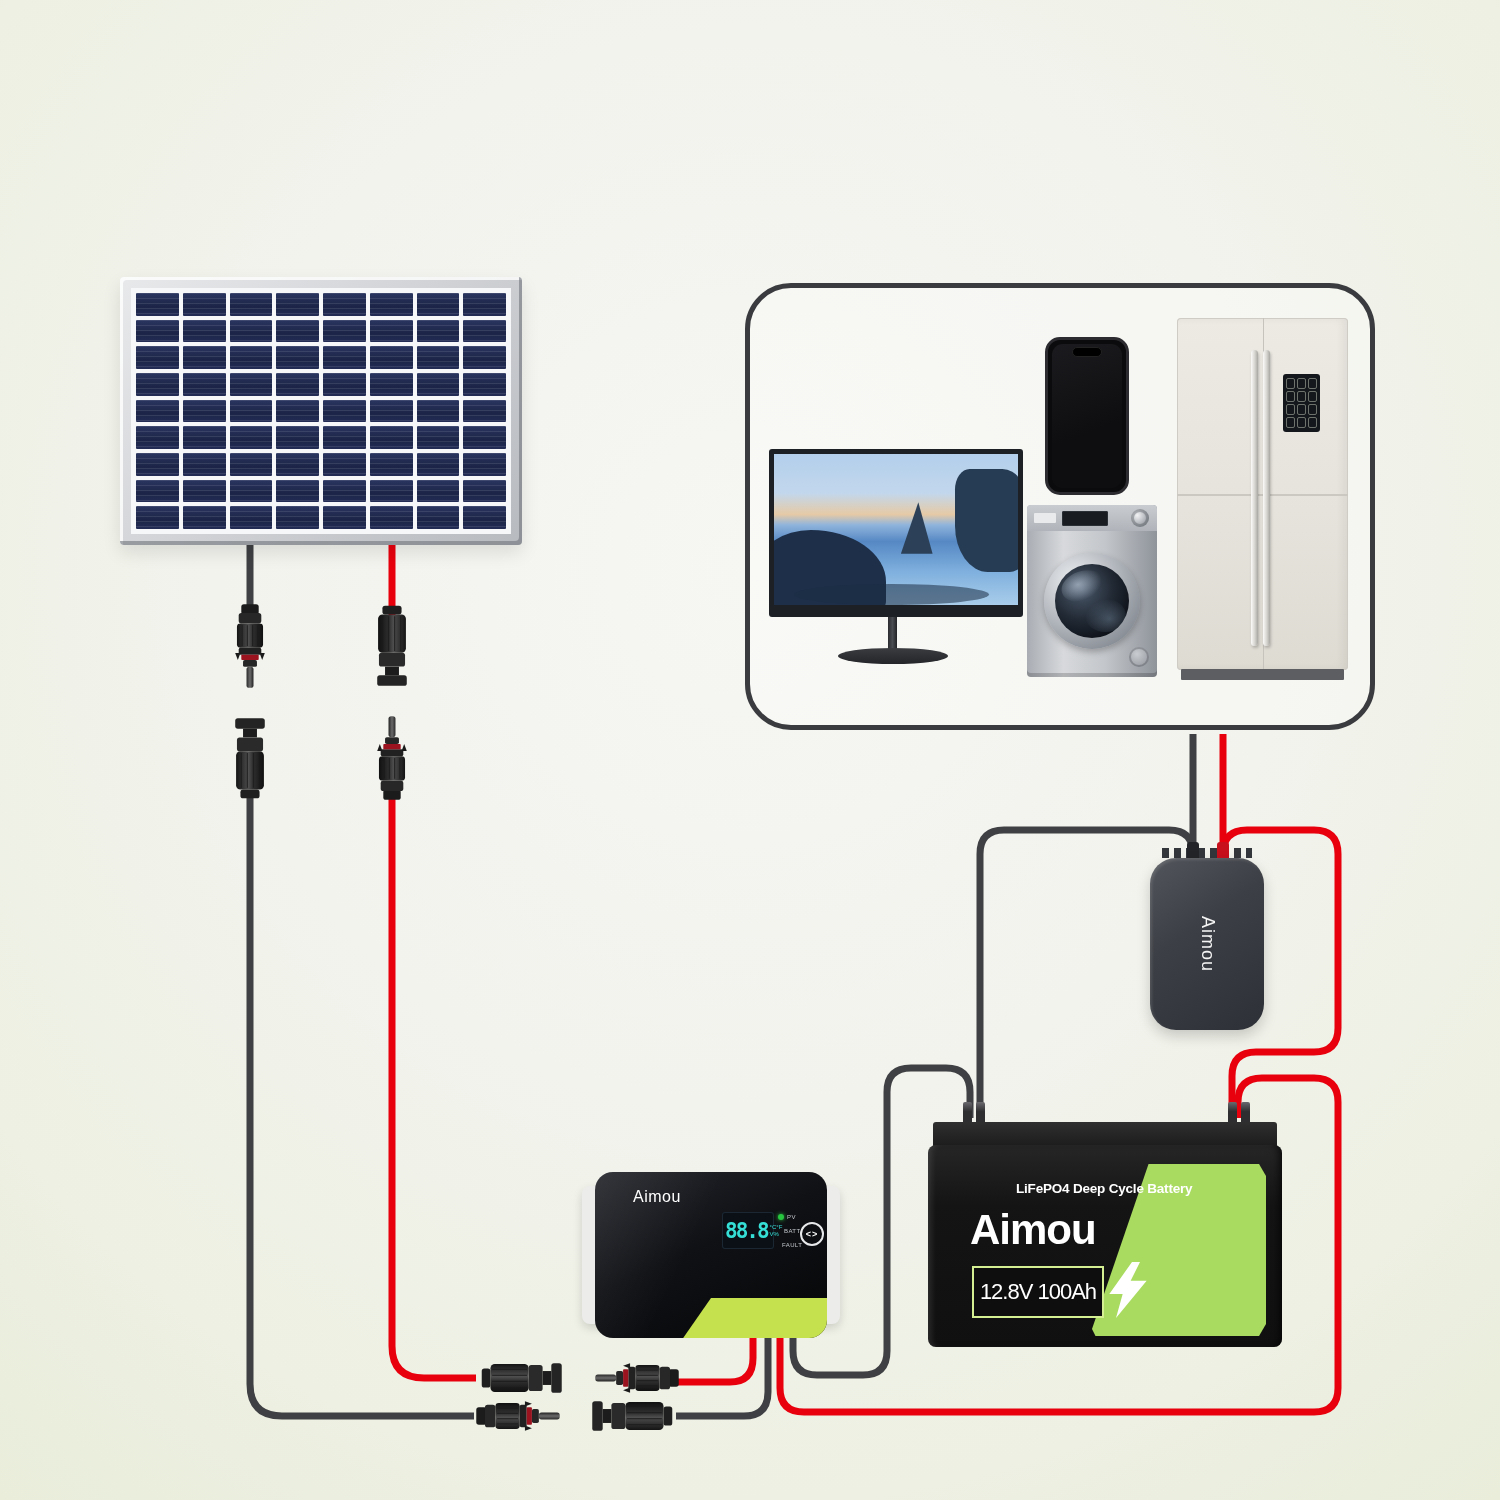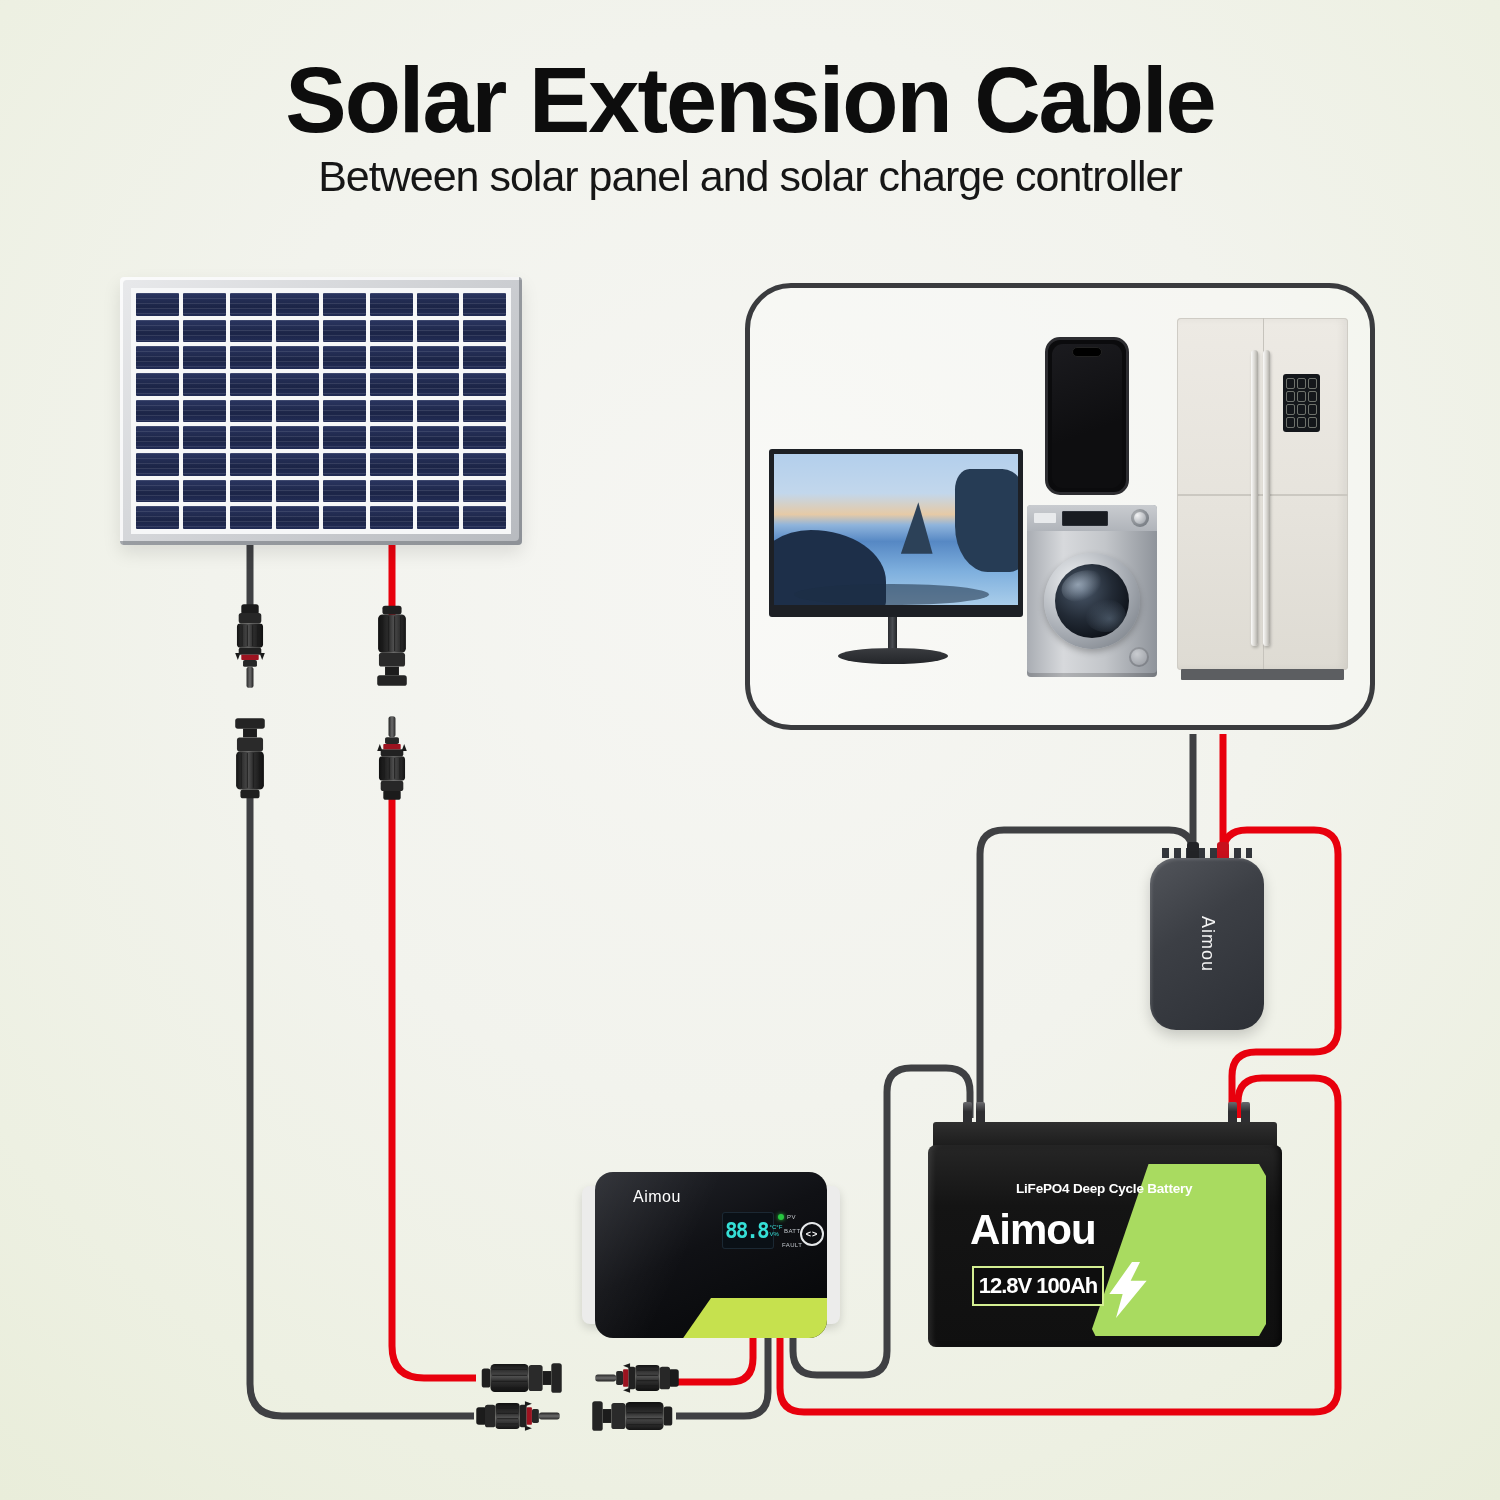--- a/index.html
+++ b/index.html
@@ -93,23 +93,23 @@
   .battery-body{left:928px;top:1145px;width:354px;height:202px;border-radius:8px;
     background:linear-gradient(180deg,#262626 0%,#141414 30%,#101010 100%);
     box-shadow:inset 6px 0 6px -3px rgba(255,255,255,.12), inset -6px 0 8px -4px rgba(0,0,0,.8);}
   .battery-lid{left:933px;top:1122px;width:344px;height:26px;border-radius:3px;
     background:linear-gradient(180deg,#2f2f2f,#1b1b1b);}
   .post{position:absolute;top:1102px;width:9px;height:24px;border-radius:2px;background:linear-gradient(180deg,#6a6a6e,#2e2e31 40%);}
   .battery-green{left:1092px;top:1164px;width:174px;height:172px;background:#a9db60;
     clip-path:polygon(32.5% 0,96% 0,100% 7%,100% 93%,96% 100%,2% 100%,0 96%);}
   .battery-type{left:968px;top:1181px;font-size:13.5px;font-weight:700;color:#fff;letter-spacing:-.2px;margin-left:48px;}
   .battery-brand{left:970px;top:1206px;font-size:42px;font-weight:700;color:#fff;letter-spacing:-1px;}
-  .battery-spec{left:972px;top:1266px;width:132px;height:40px;box-sizing:border-box;background:#0e0e0e;
+  .battery-spec{left:972px;top:1266px;width:132px;height:52px;box-sizing:border-box;background:#0e0e0e;
     border:2px solid #d4ef92;display:flex;align-items:center;justify-content:center;
-    font-size:22px;font-weight:700;color:#fff;letter-spacing:-1px;}
+    font-size:22px;font-weight:400;color:#fff;letter-spacing:-1px;}
   .bolt{left:1108px;top:1262px;}
   
   .ctrl-backplate{left:582px;top:1186px;width:258px;height:138px;background:#ececeb;border-radius:8px;
     box-shadow:0 4px 10px rgba(0,0,0,.15);}
   .ctrl-panel{left:595px;top:1172px;width:232px;height:166px;border-radius:18px;
     background:linear-gradient(155deg,#24262c 0%,#101115 45%,#050607 100%);overflow:hidden;}
   .ctrl-sheen{position:absolute;inset:0;background:linear-gradient(115deg,rgba(255,255,255,.08) 0%,rgba(255,255,255,0) 42%);}
   .ctrl-green{position:absolute;left:0;bottom:0;width:100%;height:40px;background:#c6e14e;
     clip-path:polygon(38% 100%,50% 0,100% 0,100% 100%);}
   .ctrl-brand{position:absolute;left:38px;top:16px;color:#fff;font-size:16px;letter-spacing:.5px;}
@@ -123,22 +123,20 @@
   .dot{width:6px;height:6px;border-radius:50%;background:#27c840;box-shadow:0 0 4px #27c840;}
   .ctrl-btn{position:absolute;left:205px;top:50px;width:24px;height:24px;border-radius:50%;
     border:2px solid #e6e8ea;box-sizing:border-box;display:flex;align-items:center;justify-content:center;
     color:#fff;font-size:9px;font-weight:700;letter-spacing:1px;}
 </style>
 </head>
 <body>
 
 <div class="canvas">
 
-  <div class="title">Solar Extension Cable</div>
-  <div class="subtitle">Between solar panel and solar charge controller</div>
 
   <svg class="abs wires" width="1500" height="1500" viewBox="0 0 1500 1500">
     <defs>
       <linearGradient id="cyl" x1="0" y1="0" x2="1" y2="0">
         <stop offset="0" stop-color="#141414"></stop>
           <stop offset="0.45" stop-color="#4e4e4e"></stop>
         <stop offset="0.6" stop-color="#303030"></stop>
           <stop offset="1" stop-color="#101010"></stop>
       </linearGradient>
       <linearGradient id="pin" x1="0" y1="0" x2="1" y2="0">

